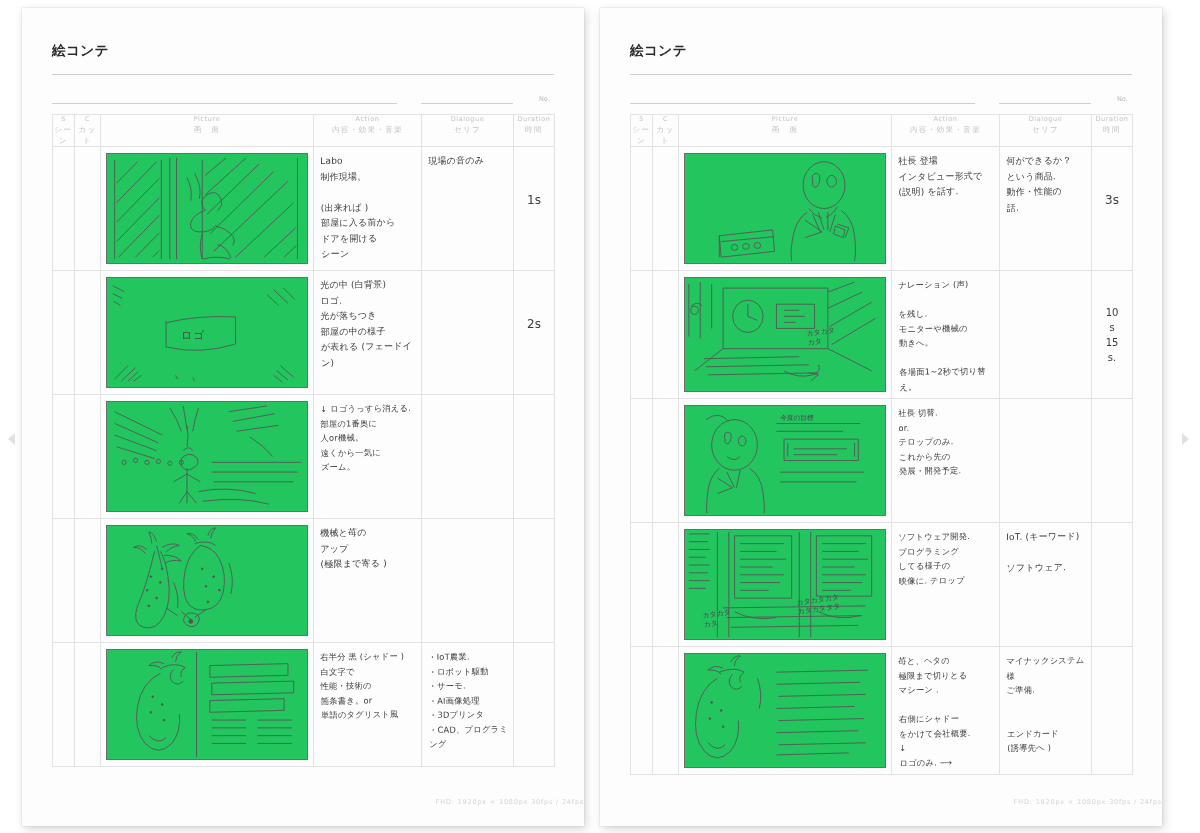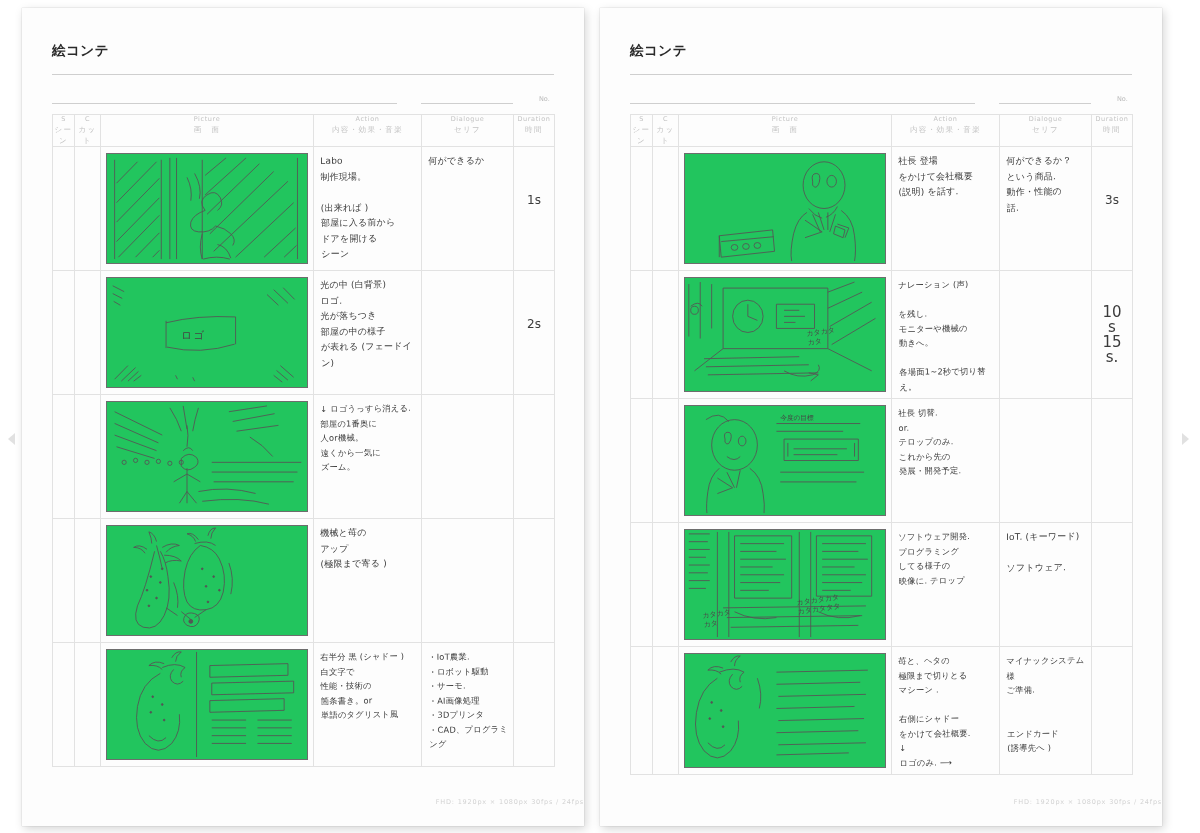--- a/index.html
+++ b/index.html
@@ -140,21 +140,21 @@
   .hand.small { font-size: 8.3px; line-height: 14.5px; }
   .dur {
     padding-top: 46px;
     text-align: center;
     font-family: "DejaVu Sans", sans-serif;
     font-size: 12px;
     color: #3b3b3b;
     white-space: pre-line;
     line-height: 14px;
   }
-  .dur.right-stack { padding-top: 34px; font-size: 15px; line-height: 15px; text-align: center; }
+  .dur.right-stack { padding-top: 34px; font-size: 10px; line-height: 15px; text-align: center; }
 
   .footer-note {
     position: absolute;
     left: 0; right: 0;
     bottom: 20px;
     text-align: right;
     font-size: 6.5px;
     color: #d2d2d2;
     letter-spacing: 0.8px;
     font-family: "DejaVu Sans", sans-serif;
@@ -291,21 +291,21 @@
             <td>
                 <div class="hand">Labo
 制作現場。
 
 (出来れば )
 部屋に入る前から
   ドアを開ける
 シーン</div>
               </td>
             <td>
-                <div class="hand">何ができるか</div>
+                <div class="hand">現場の音のみ</div>
               </td>
             <td>
                 <div class="dur">1s</div>
               </td>
           </tr>
 
           <tr>
             <td></td>
             <td></td>
             <td>
@@ -572,21 +572,21 @@
                     <ellipse cx="64" cy="95" rx="3.5" ry="3"></ellipse>
                     <ellipse cx="76" cy="94" rx="3.5" ry="3"></ellipse>
                     <path d="M36 84 L36 106"></path>
                   </g>
                 </svg>
               </div>
                 </div>
             </td>
             <td>
                 <div class="hand">社長 登場
-をかけて会社概要
+インタビュー形式で
 (説明) を話す.</div>
               </td>
             <td>
                 <div class="hand">何ができるか？
 という商品.
   動作・性能の
      話.</div>
               </td>
             <td>
                 <div class="dur">3s</div>

